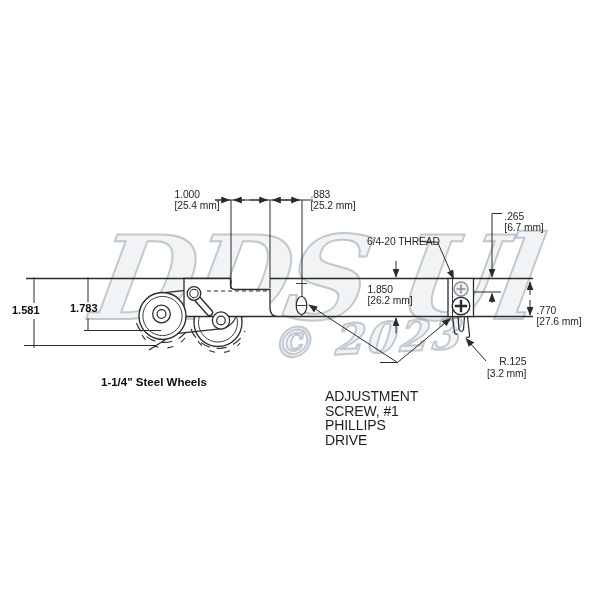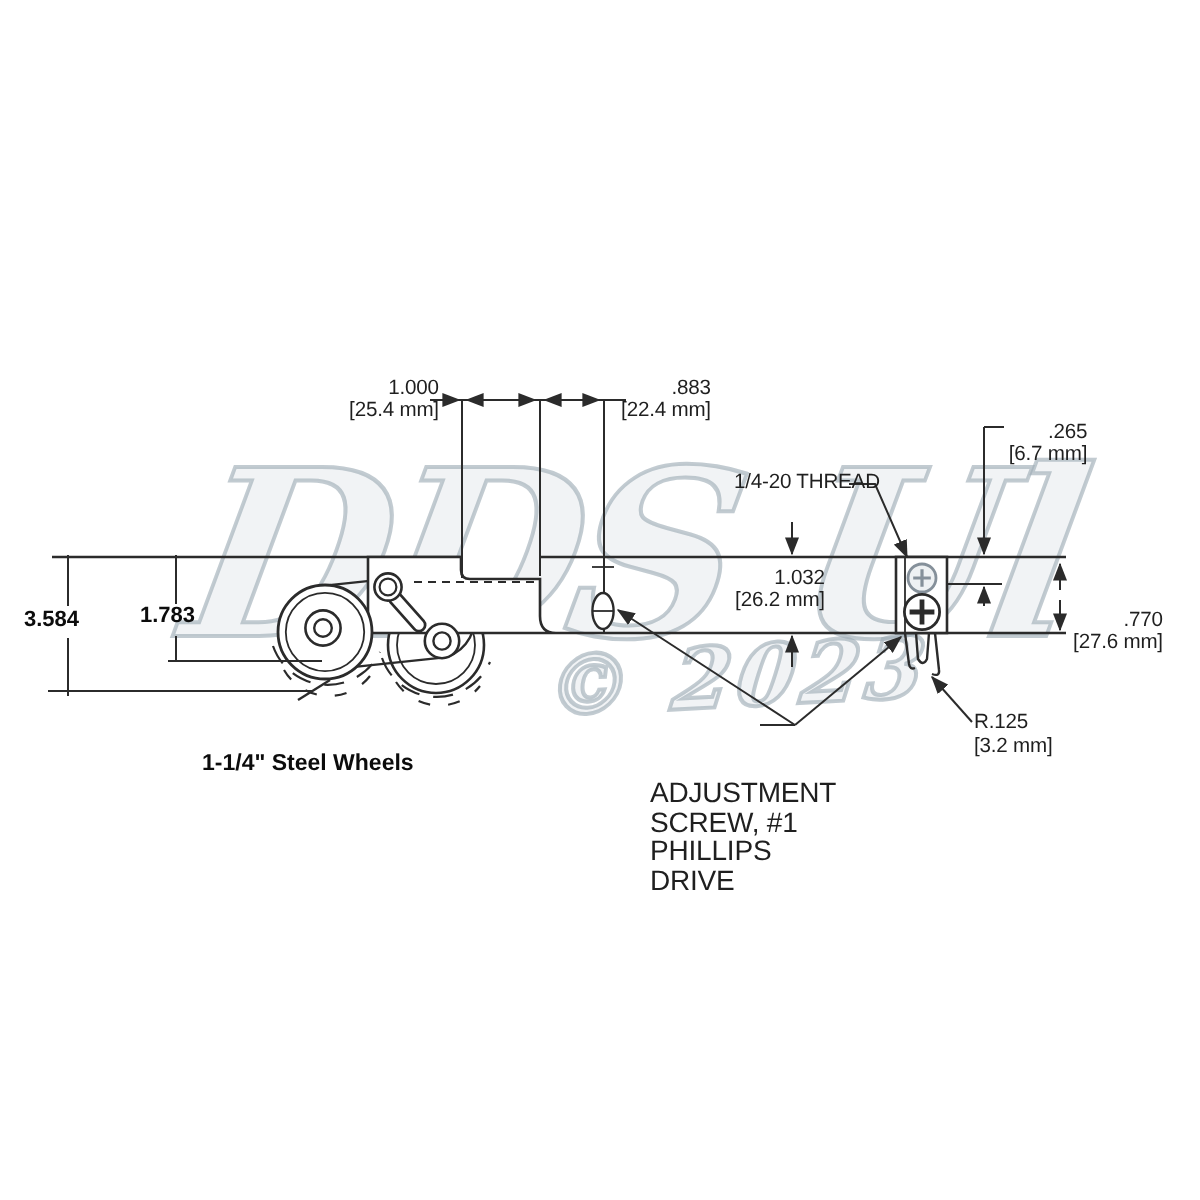--- a/index.html
+++ b/index.html
@@ -9,25 +9,25 @@
   .wm{position:absolute;font-family:"DejaVu Serif",serif;font-style:italic;font-weight:bold;
       color:rgba(203,213,220,0.28);-webkit-text-stroke:2px rgba(157,171,181,0.62);
       white-space:nowrap;z-index:0;pointer-events:none;}
   .wm-logo{left:96px;top:210px;font-size:116px;letter-spacing:-5px;transform:skewX(-10deg);}
   .wm-year{left:274px;top:314px;font-size:42px;letter-spacing:3px;transform:rotate(-3deg) skewX(-10deg);}
   
   svg#linework{position:absolute;left:0;top:0;z-index:1;}
   
   .lbl{position:absolute;z-index:2;color:#1f1f1f;font-size:10.3px;line-height:11.2px;
        white-space:nowrap;letter-spacing:-0.1px;}
-  .ctr{text-align:right;transform:translateX(-50%);}
+  .ctr{text-align:left;transform:translateX(-50%);}
   .bold{font-weight:bold;font-size:11px;color:#0c0c0c;letter-spacing:0;}
   .caption{font-weight:bold;font-size:11.5px;color:#0c0c0c;letter-spacing:0;}
   .adj{line-height:14.6px;font-size:14px;margin-top:32px;}
-  .r125l{line-height:12.4px;}
+  .r125l{line-height:12.4px;text-align:right;}
 </style>
 </head>
 <body>
 
 <div id="canvas">
 
   <div class="wm wm-logo">DDS Ul</div>
   <div class="wm wm-year">© 2023</div>
 
   <svg id="linework" width="600" height="600" viewBox="0 0 600 600">
@@ -150,51 +150,51 @@
     </g>
   </svg>
 
   <div class="lbl ctr" style="left:197px;top:189px">
     <div>1.000</div>
     <div>[25.4 mm]</div>
   </div>
 
   <div class="lbl ctr" style="left:333px;top:189px">
     <div>.883</div>
-    <div>[22.4 mm]</div>
+    <div>[25.2 mm]</div>
   </div>
 
   <div class="lbl ctr" style="left:524px;top:211px">
     <div>.265</div>
     <div>[6.7 mm]</div>
   </div>
 
-  <div class="lbl" style="left:367px;top:236px">1/4-20 THREAD</div>
+  <div class="lbl" style="left:367px;top:236px">6/4-20 THREAD</div>
 
   <div class="lbl ctr" style="left:390px;top:284px">
-    <div>1.032</div>
+    <div>1.850</div>
     <div>[26.2 mm]</div>
   </div>
 
   <div class="lbl ctr" style="left:559px;top:305px">
     <div>.770</div>
     <div>[27.6 mm]</div>
   </div>
 
   <div class="lbl r125l" style="left:487px;top:356px">
     <div>R.125</div>
     <div>[3.2 mm]</div>
   </div>
 
   <div class="lbl adj" style="left:325px;top:357px">
     <div>ADJUSTMENT</div>
     <div>SCREW, #1</div>
     <div>PHILLIPS</div>
     <div>DRIVE</div>
   </div>
 
-  <div class="lbl bold" style="left:12px;top:305px">3.584</div>
+  <div class="lbl bold" style="left:12px;top:305px">1.581</div>
 
   <div class="lbl bold" style="left:70px;top:303px">1.783</div>
 
   <div class="lbl caption" style="left:101px;top:377px">1-1/4" Steel Wheels</div>
 
 </div>
 
 </body></html>

